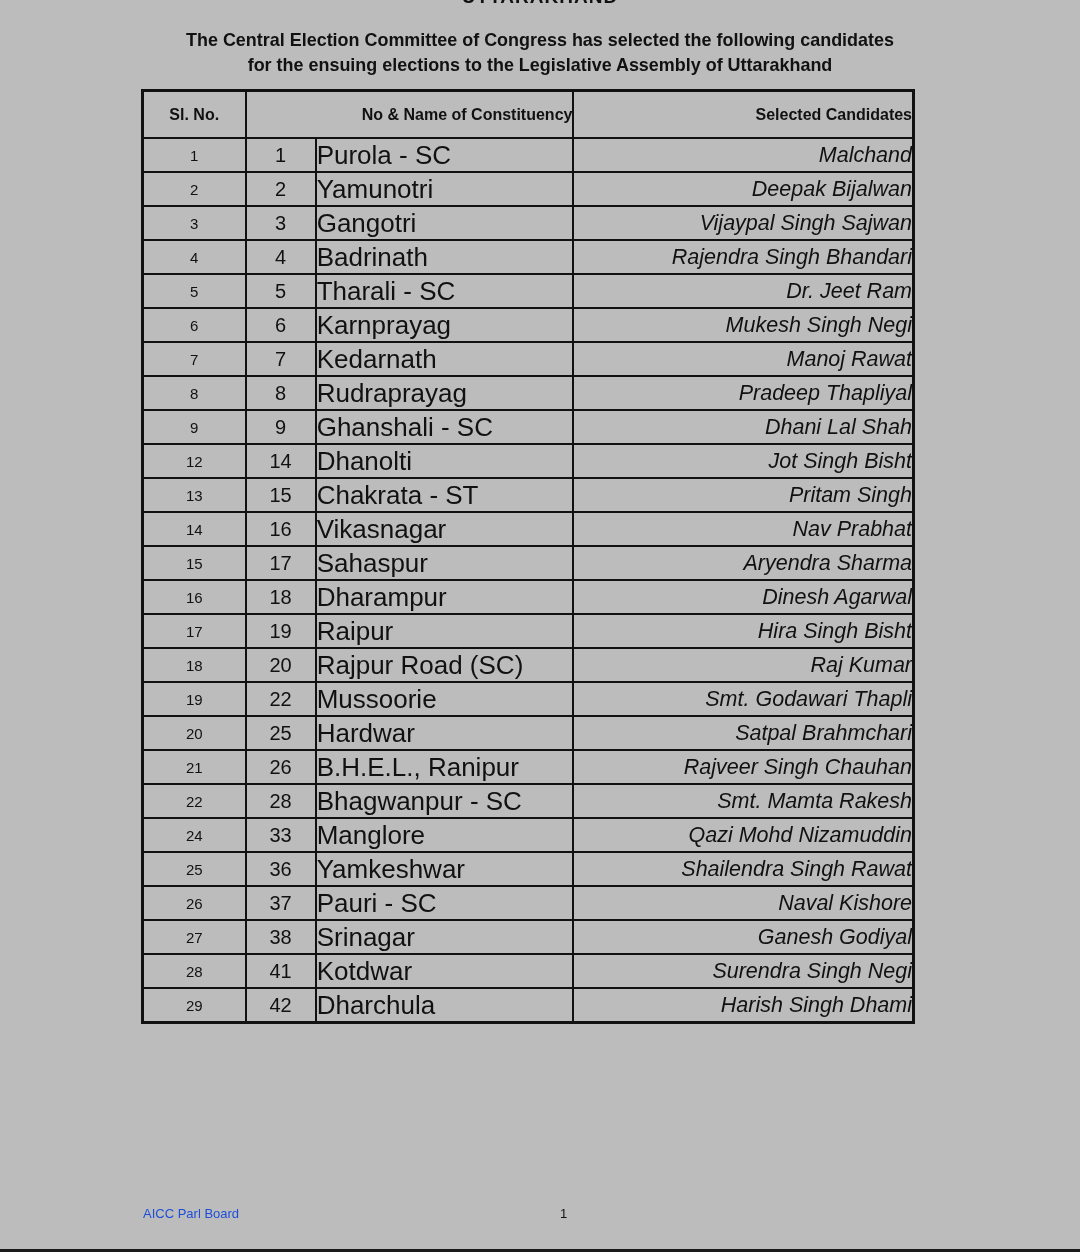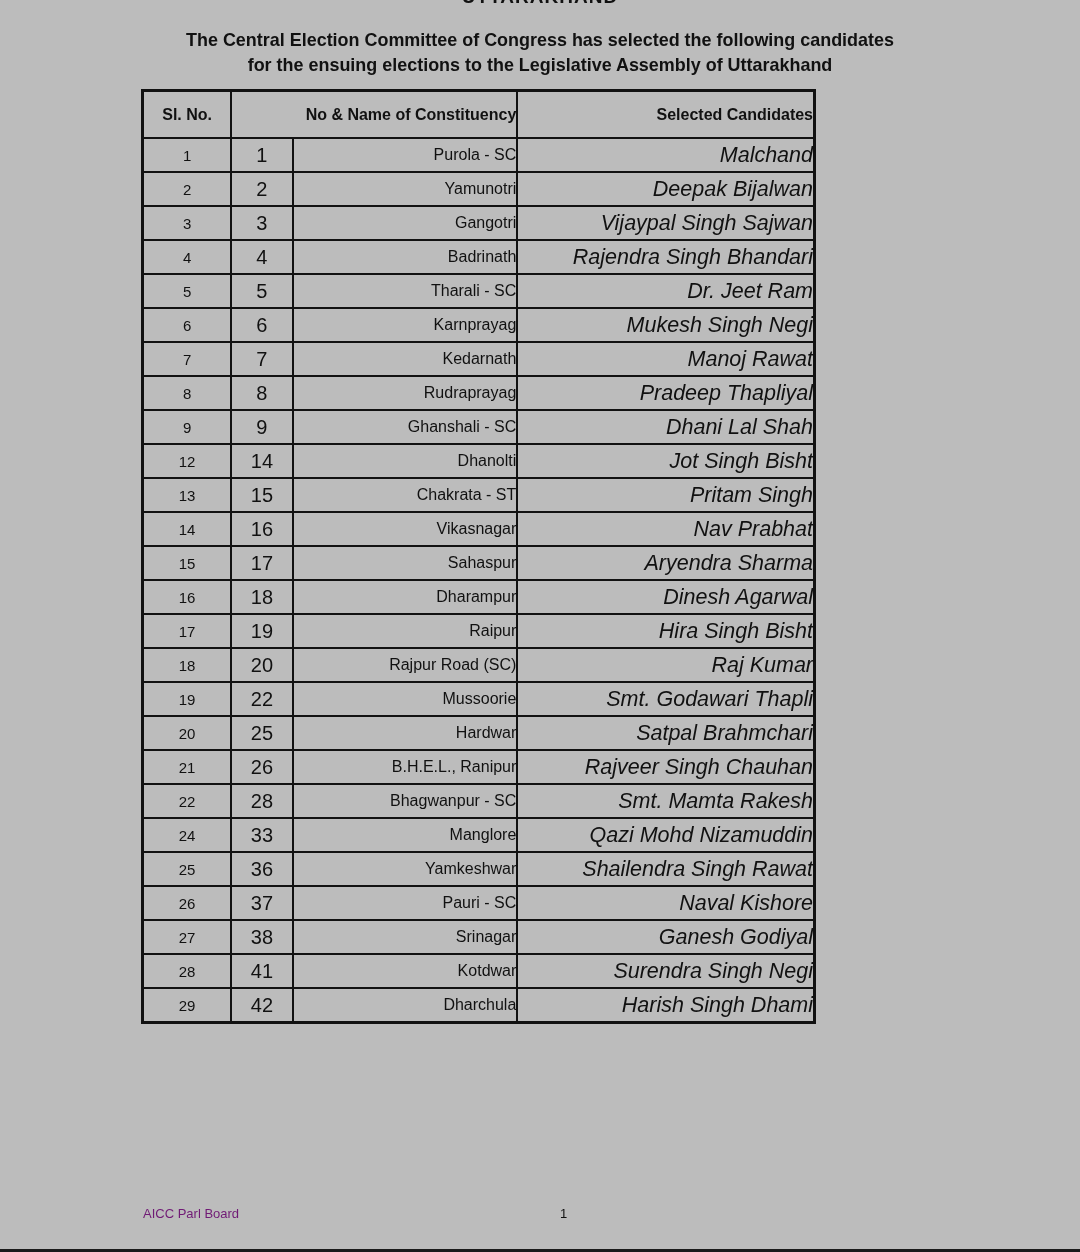--- a/index.html
+++ b/index.html
@@ -17,21 +17,21 @@
     position: absolute; top: -14px; left: 0; width: 1080px; text-align: center;
     font-weight: bold; font-size: 19px; letter-spacing: 1px; color: #111;
   }
   .title {
     position: absolute; top: 27px; left: 0; width: 1080px; text-align: center;
     font-weight: bold; font-size: 18.5px; line-height: 25px; color: #111;
     transform: scaleX(0.97);
   }
   table.cands {
     position: absolute; top: 89px; left: 141px;
-    width: 675px;
+    width: 774px;
     border-collapse: collapse;
     border: 3px solid #111;
   }
   table.cands td, table.cands th {
     border: 2px solid #111;
     padding: 0;
     height: 32px;
     font-weight: normal;
   }
   table.cands th {
@@ -39,24 +39,24 @@
   }
   col.c-sl { width: 106px; }
   col.c-no { width: 72px; }
   col.c-name { width: 262px; }
   col.c-cand { width: 349px; }
   th.h-sl { text-align: center; }
   th.h-const { text-align: right; }
   th.h-cand { text-align: right; padding-left: 3px; }
   td.sl { text-align: center; font-size: 15px; }
   td.no { text-align: center; font-size: 20px; }
-  td.cname { text-align: right; padding-left: 3px; font-size: 16px; }
+  td.cname { text-align: left; padding-left: 3px; font-size: 26px; }
   td.cand { text-align: right; padding-left: 3px; font-size: 21.5px; font-style: italic; }
   .footer-left {
-    position: absolute; top: 1206px; left: 143px; font-size: 13px; color: #701a75;
+    position: absolute; top: 1206px; left: 143px; font-size: 13px; color: #1d4ed8;
   }
   .footer-page {
     position: absolute; top: 1206px; left: 560px; font-size: 13px; color: #111;
   }
 </style>
 </head>
 <body>
 
 <div class="cut-heading">UTTARAKHAND</div>
 

